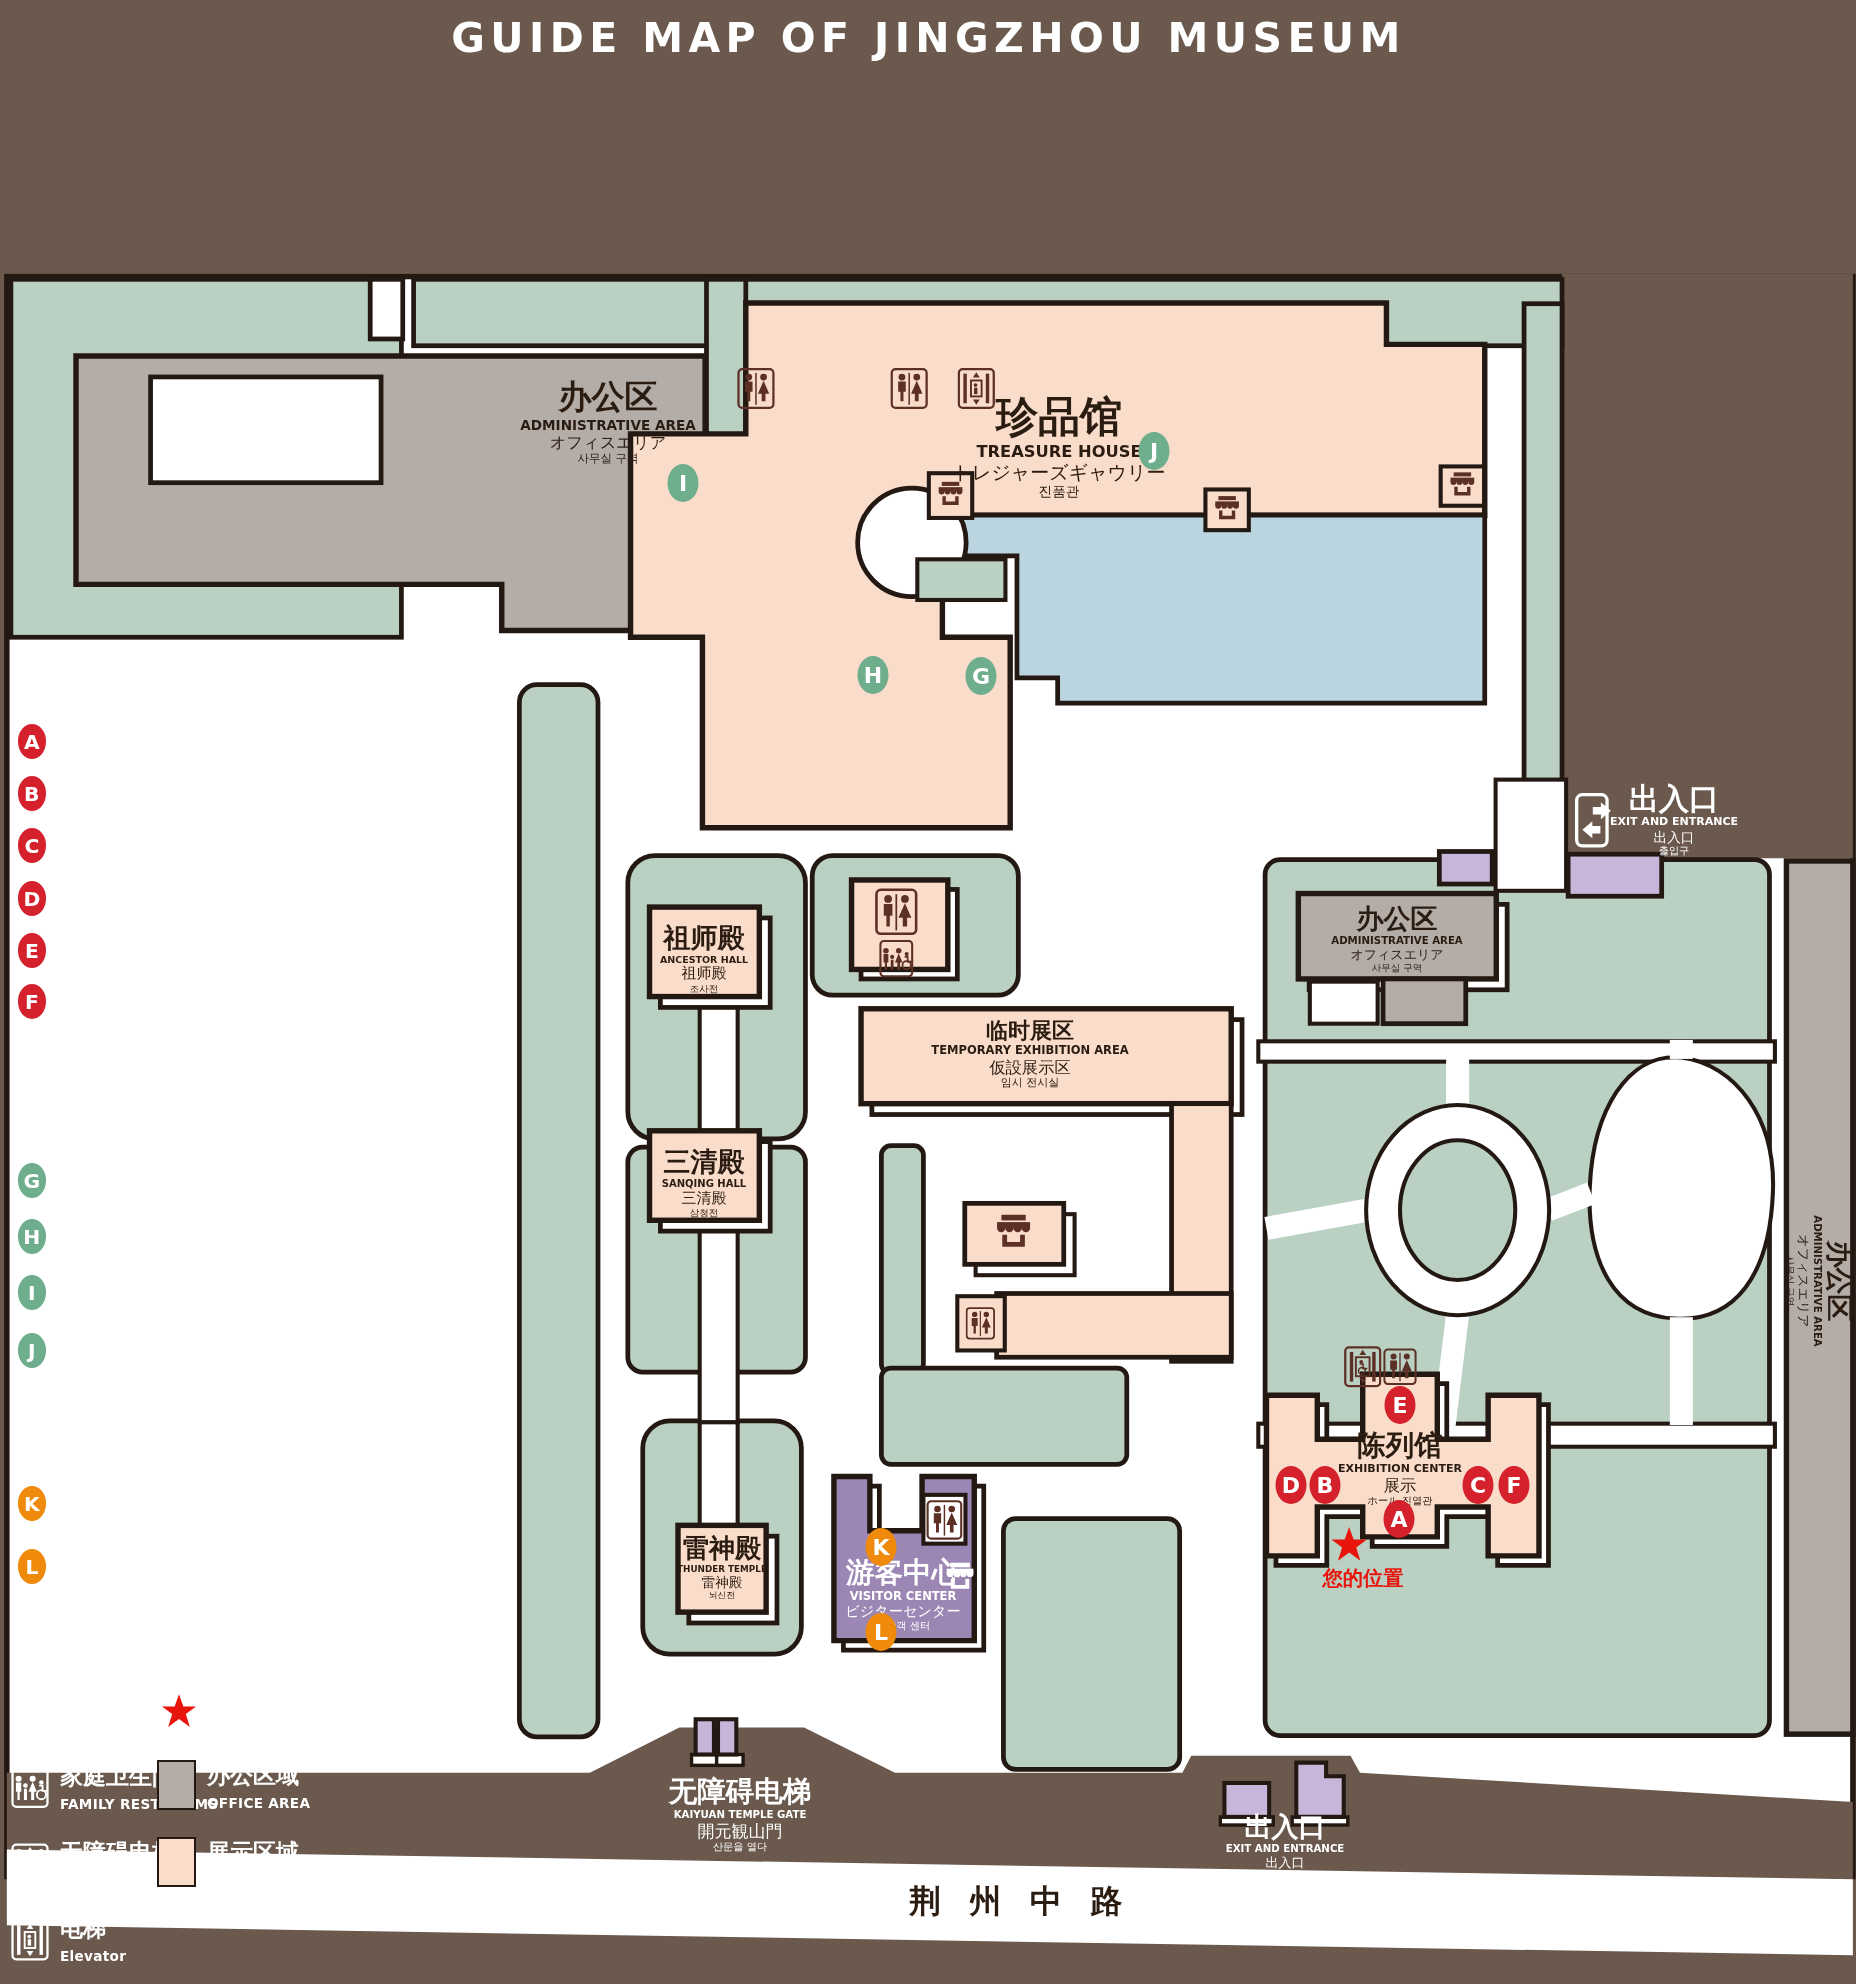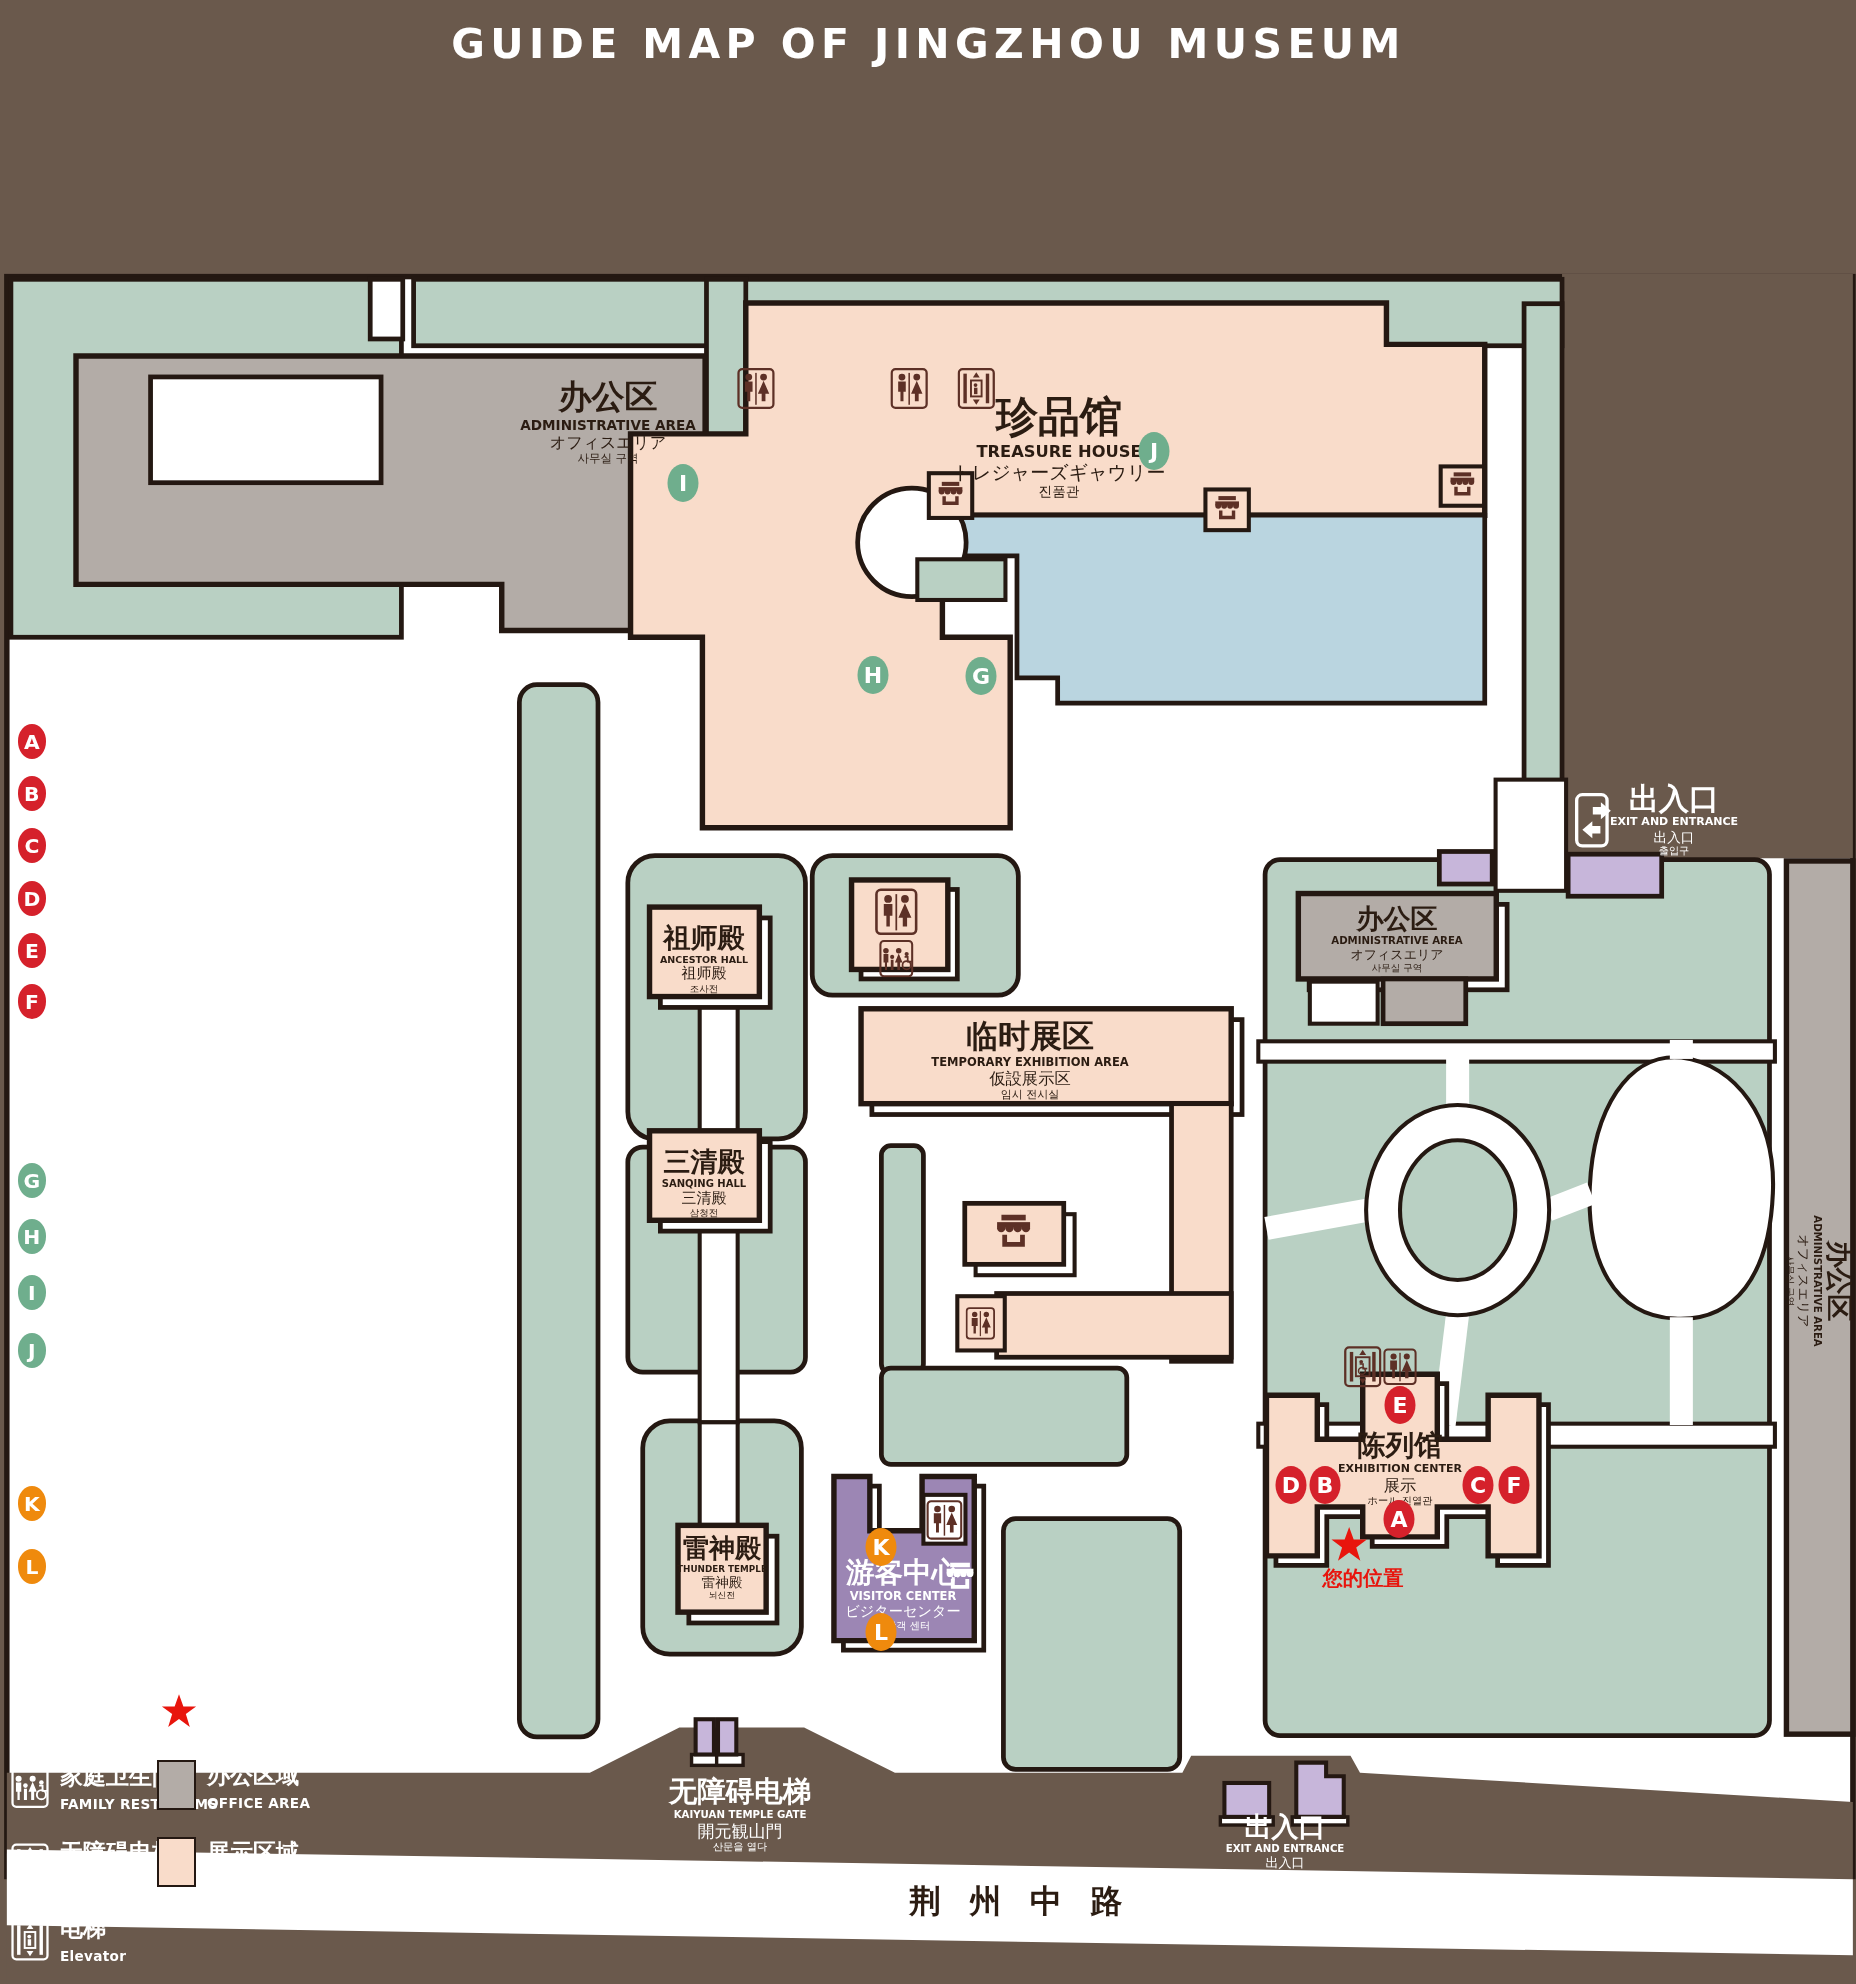--- a/index.html
+++ b/index.html
@@ -1,21 +1,21 @@
 <!DOCTYPE html>
 <html style="font-size:11px"><head>
 <meta charset="utf-8">
 <style>
   html,body{margin:0;padding:0;}
   body{width:1857px;height:1985px;background:#6a594c;font-family:"DejaVu Sans","Liberation Sans",sans-serif;position:relative;overflow:hidden;}
   #stage{position:absolute;inset:0;}
   
   .hdr{position:absolute;top:0;left:0;width:100%;text-align:center;color:#fff;}
   .hdr .t{font-size:102px;font-weight:bold;letter-spacing:12.2px;line-height:1.25;margin-top:12.2px;}
-  .hdr .s{font-size:41px;font-weight:bold;letter-spacing:5.4px;margin-top:20px;}
+  .hdr .s{font-size:41px;font-weight:bold;letter-spacing:5.4px;margin-top:14px;}
   
   #mapsvg{position:absolute;left:0;top:0;width:1857px;height:1985px;}
   
   .ml{position:absolute;transform:translateX(-50%);text-align:center;color:#2b1c12;line-height:1.18;white-space:nowrap;z-index:5;}
   .ml span{display:block;}
   .ml .l1{font-weight:bold;}
   .ml.white{color:#fff;}
   .ml.rot{transform:translate(-50%,-50%) rotate(90deg);}
   
   .marker{position:absolute;width:31px;height:38px;border-radius:50%;display:flex;align-items:center;justify-content:center;color:#fff;font-weight:bold;font-size:22px;transform:translate(-50%,-50%);z-index:6;}
@@ -278,21 +278,21 @@
     <span style="font-size:15px">三清殿</span>
     <span style="font-size:9.5px">삼청전</span>
   </div>
   <div class="ml" style="left:722px;top:1533px">
     <span class="l1" style="font-size:26px">雷神殿</span>
     <span class="l1" style="font-size:8.8px">THUNDER TEMPLE</span>
     <span style="font-size:13.6px">雷神殿</span>
     <span style="font-size:8.8px">뇌신전</span>
   </div>
   <div class="ml" style="left:1030px;top:1018px">
-    <span class="l1" style="font-size:32px">临时展区</span>
+    <span class="l1" style="font-size:22px">临时展区</span>
     <span class="l1" style="font-size:11.5px">TEMPORARY EXHIBITION AREA</span>
     <span style="font-size:16.3px">仮設展示区</span>
     <span style="font-size:11px">임시 전시실</span>
   </div>
   <div class="ml white" style="left:903px;top:1556px">
     <span class="l1" style="font-size:28.5px">游客中心</span>
     <span class="l1" style="font-size:11.5px">VISITOR CENTER</span>
     <span style="font-size:14.2px">ビジターセンター</span>
     <span style="font-size:10.2px">관광객 센터</span>
   </div>

